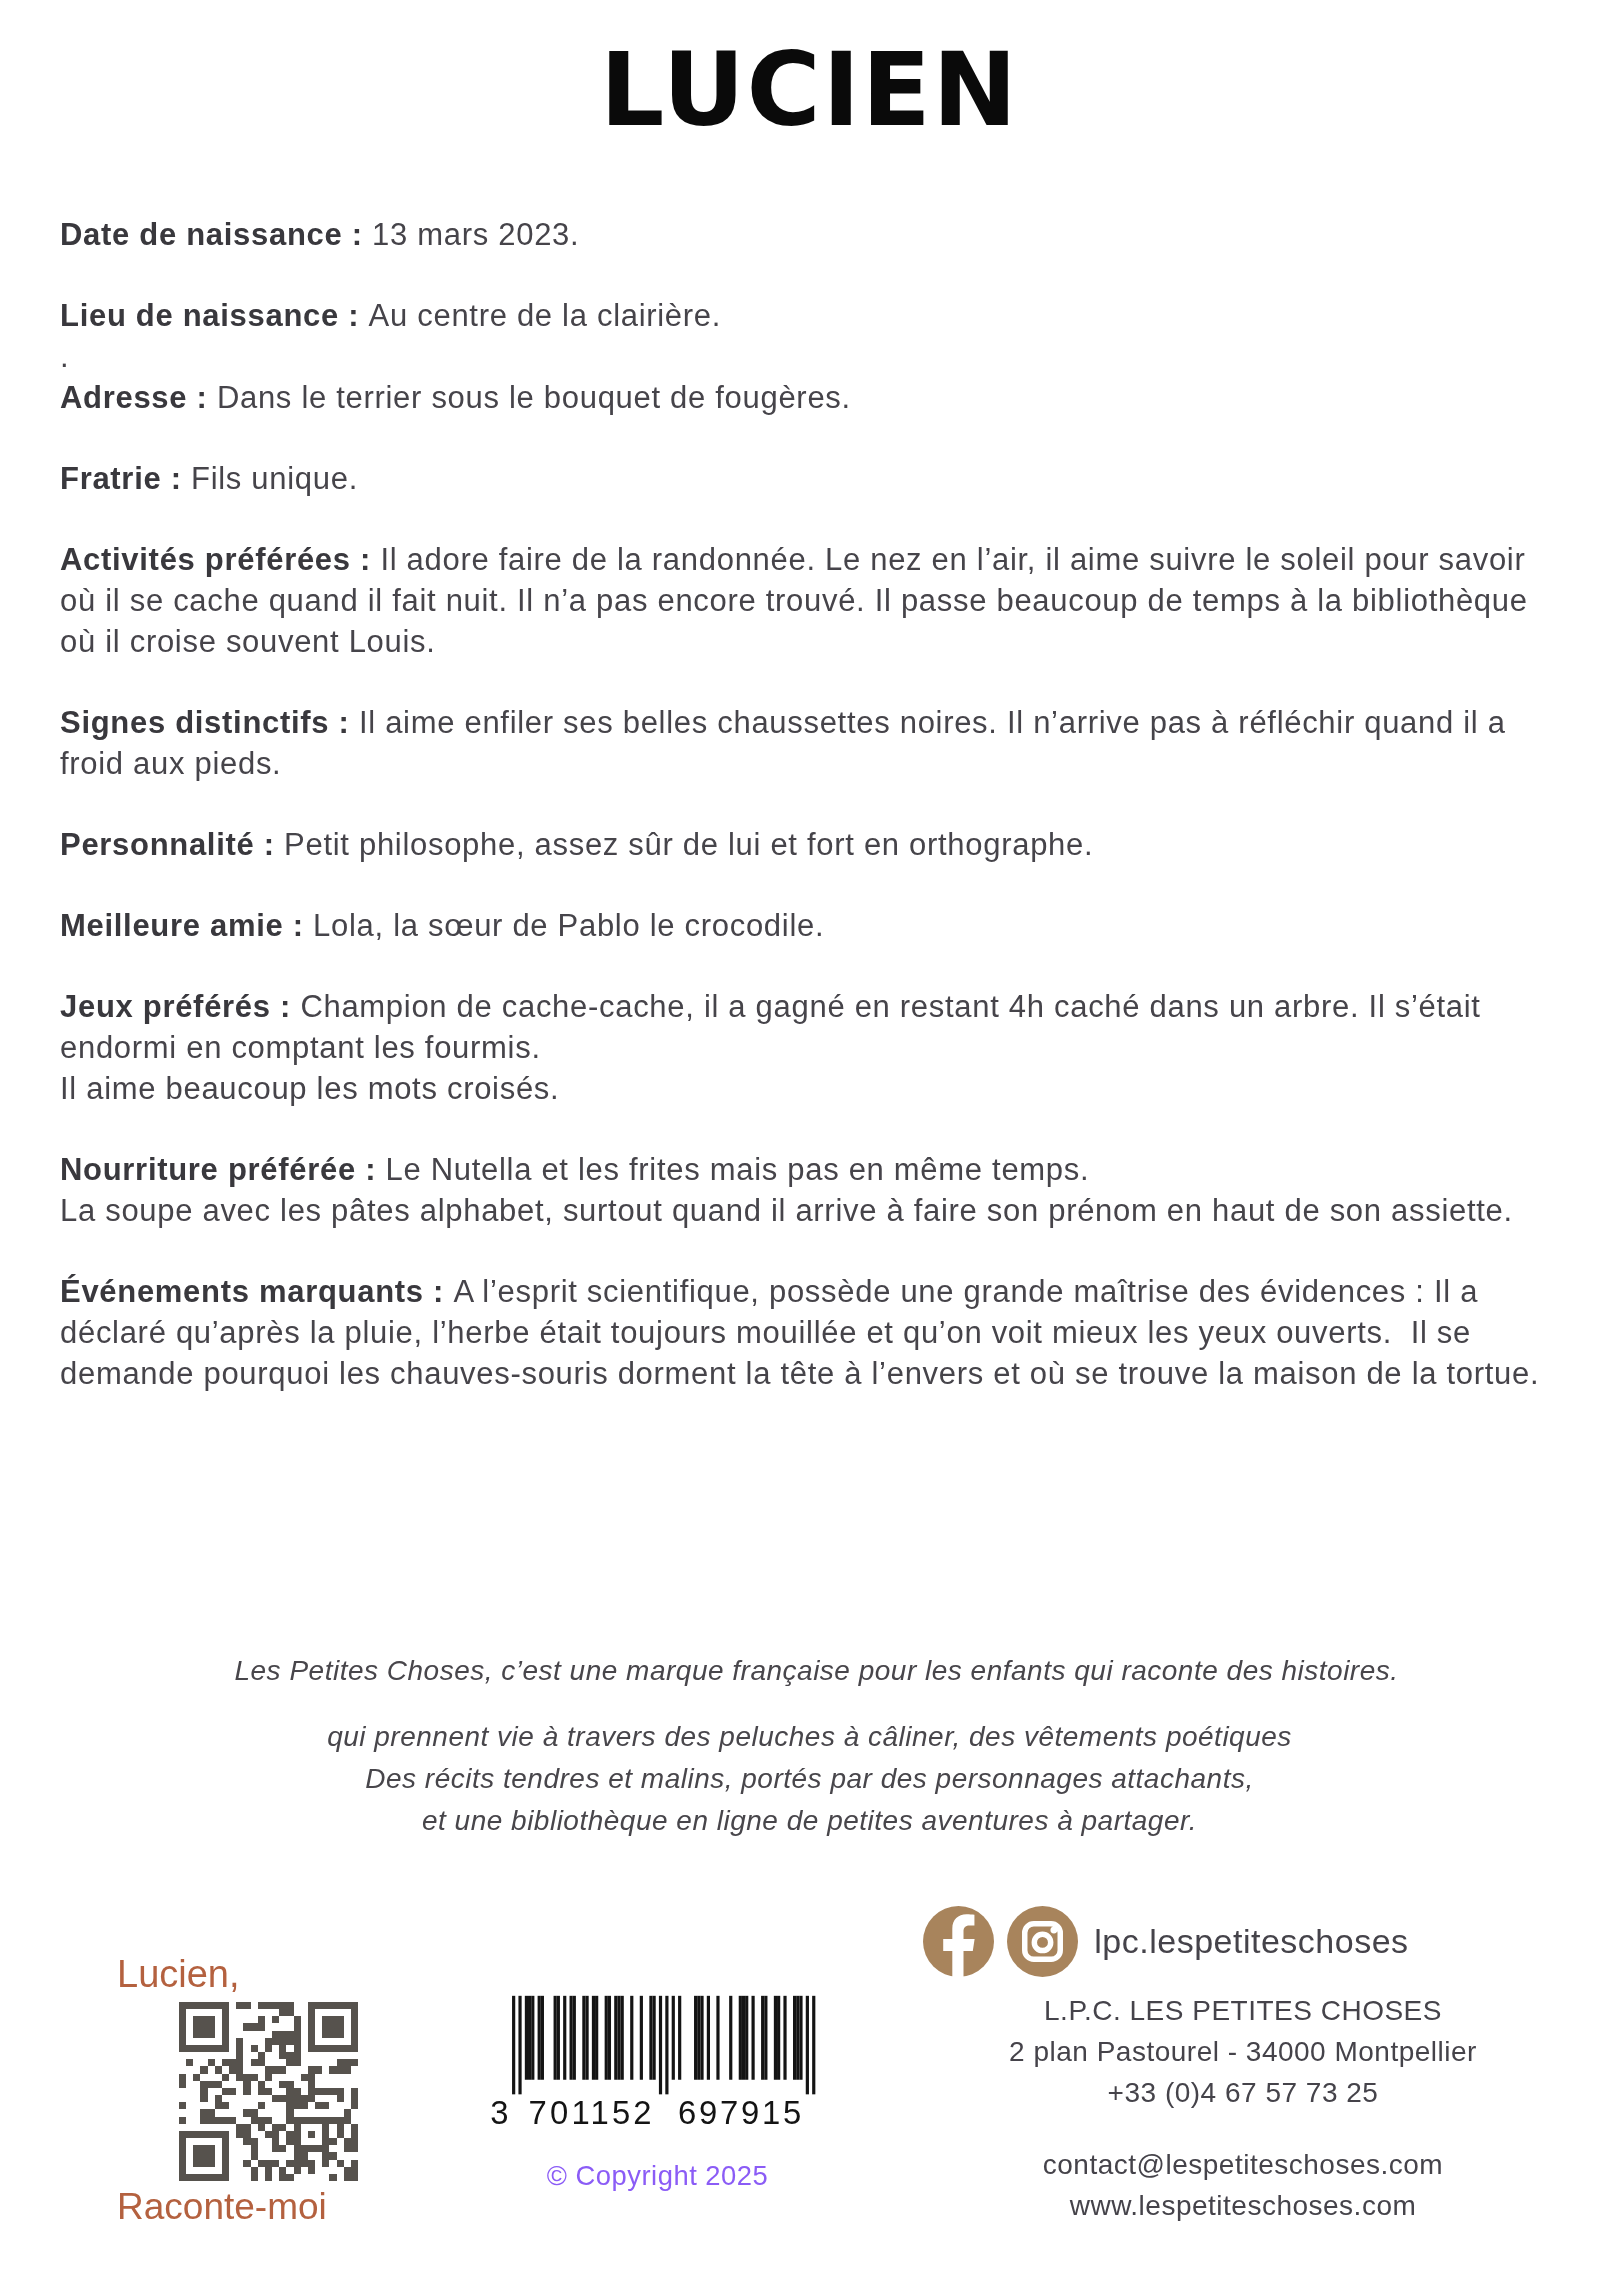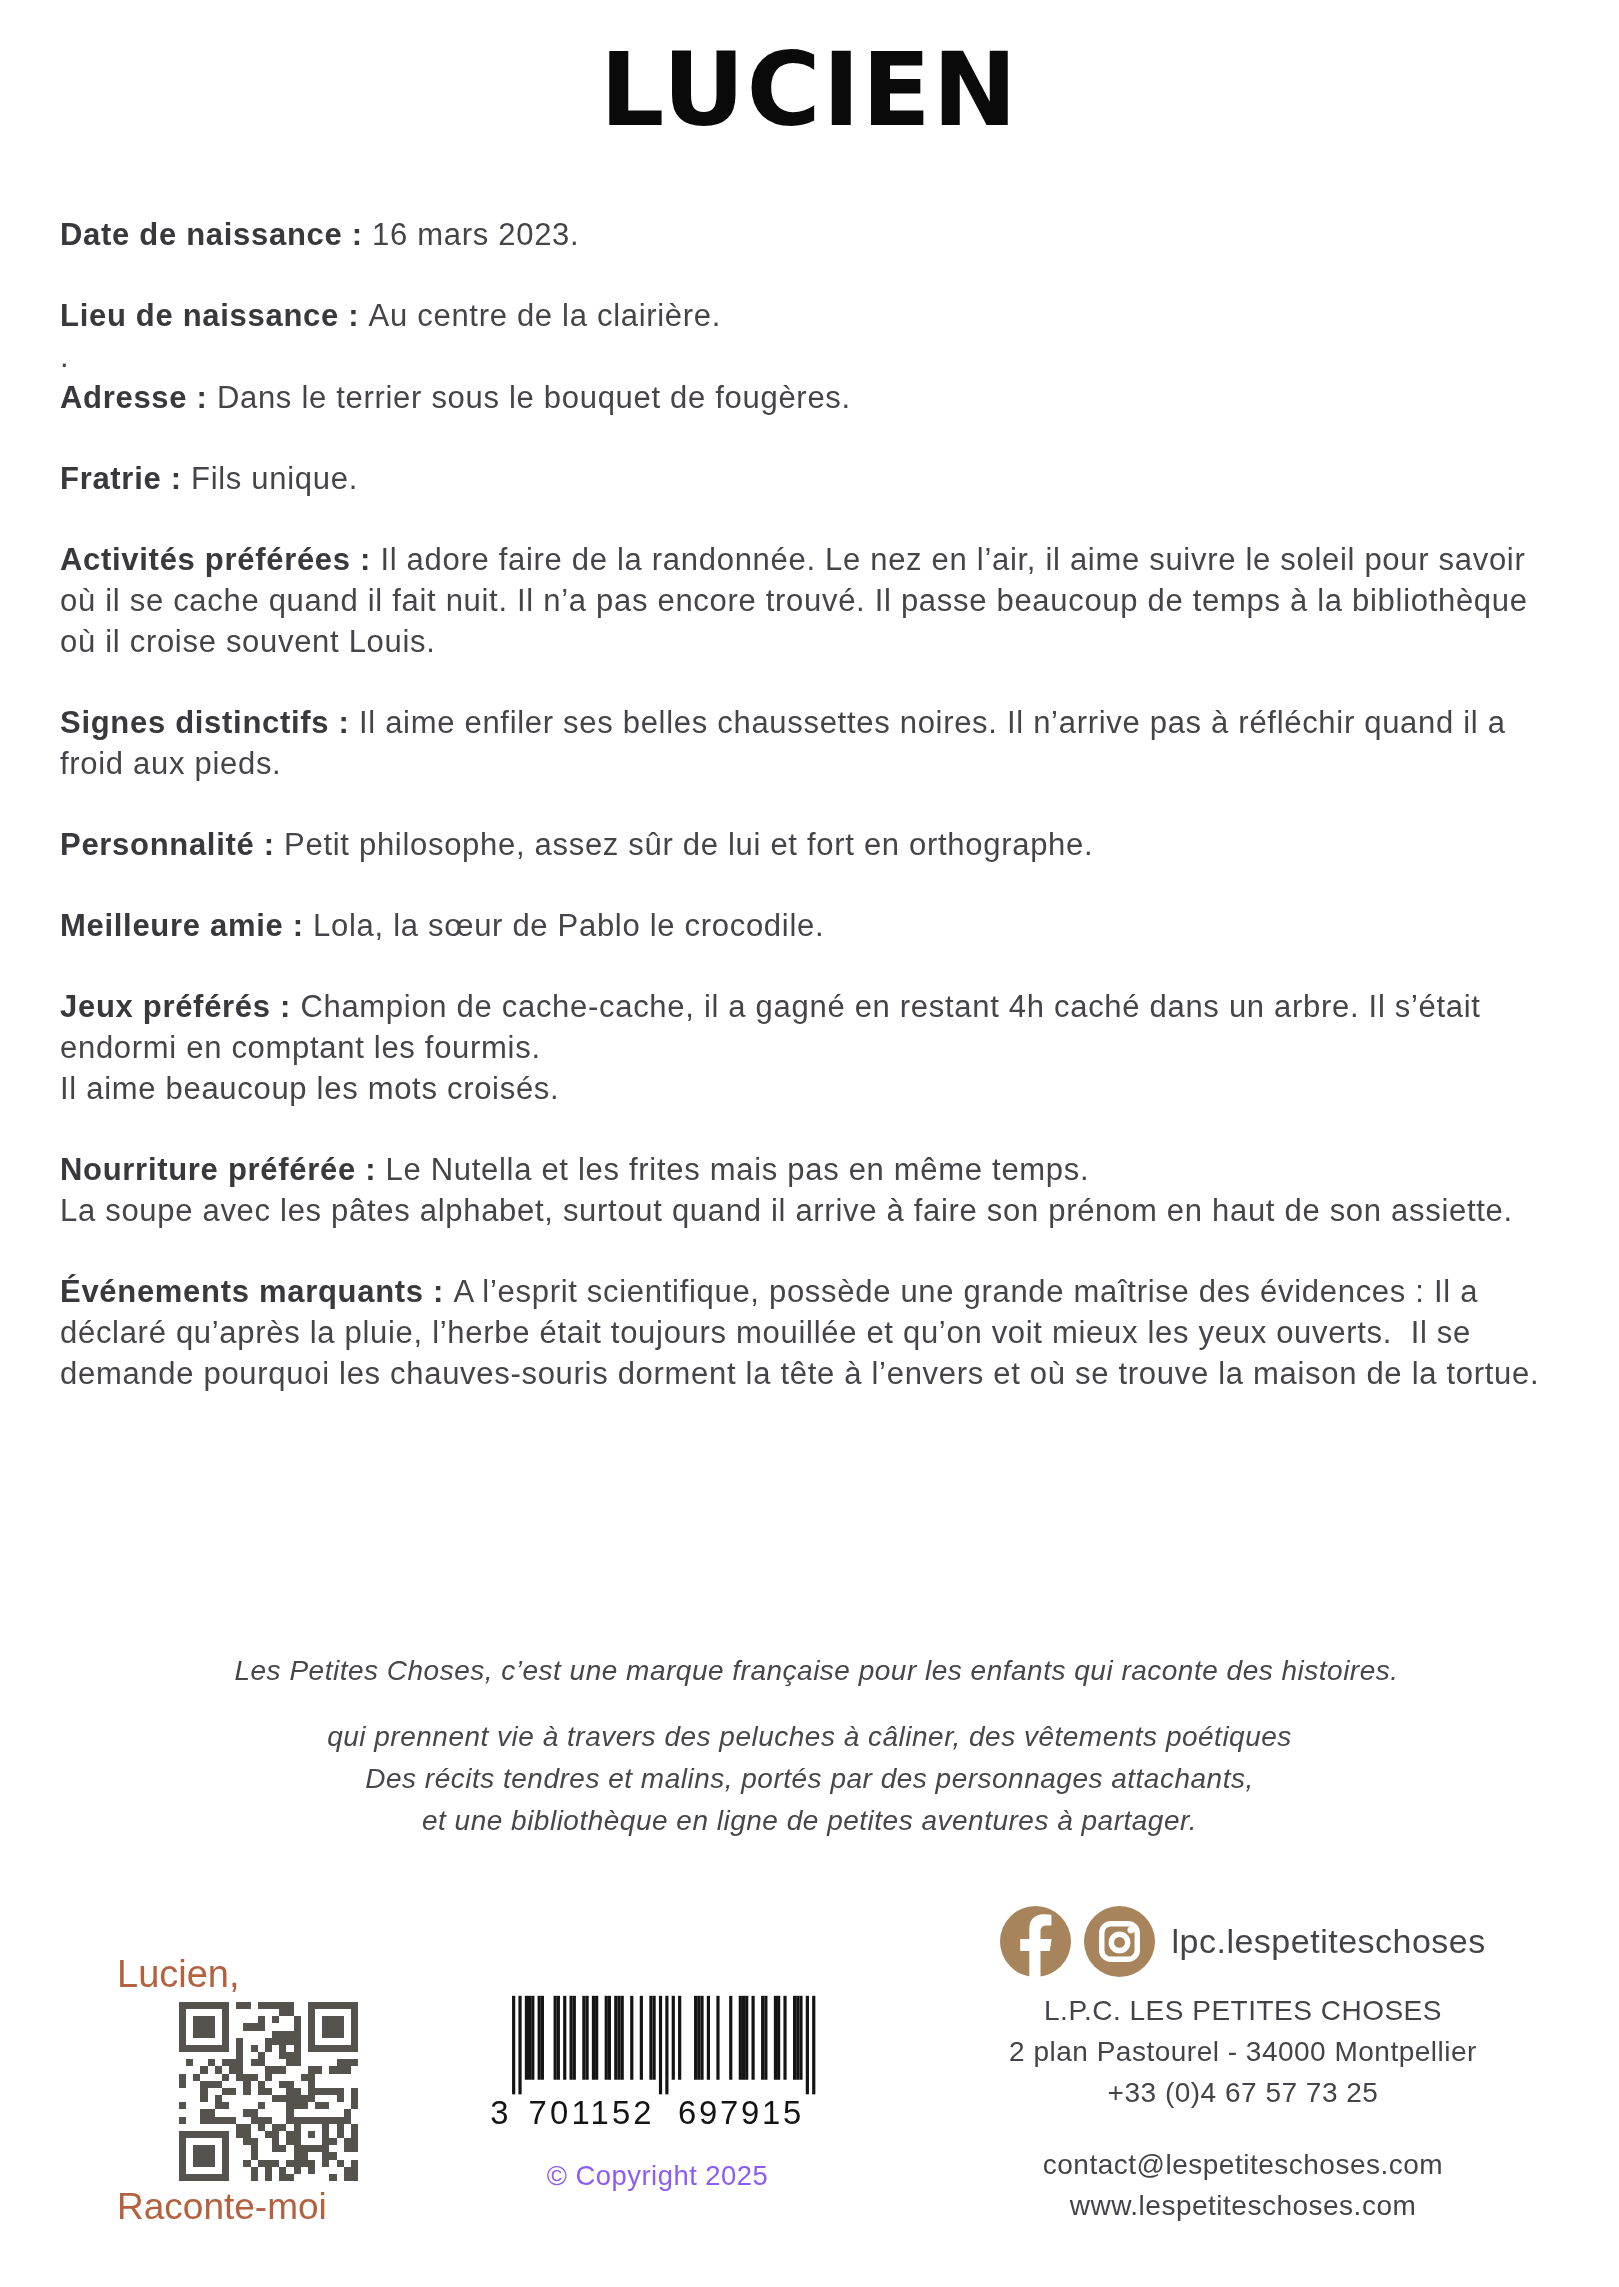--- a/index.html
+++ b/index.html
@@ -60,37 +60,37 @@
   }
   .barcode-col svg{display:block;margin:0 auto;}
   .copyright{
     margin-top:31px;font-size:27.4px;letter-spacing:0.5px;color:#8b5cf6;
   }
   .contact-col{
     position:absolute;left:923px;top:1906px;width:640px;
     text-align:center;color:#45434A;
   }
   .social-row{
-    display:flex;align-items:center;justify-content:center;
+    display:flex;align-items:center;
     gap:12.8px;margin-bottom:12.8px;
   }
   .social-icon{color:var(--brown);display:block;flex:0 0 auto;}
   .handle{font-size:34px;letter-spacing:0.5px;margin-left:3.7px;color:#45434A;}
   .company-line{font-size:28px;line-height:41px;letter-spacing:0.5px;}
   .email-block{margin-top:31px;}
 </style>
 </head>
 <body>
 
 <div class="page">
 
   <h1 class="title">LUCIEN</h1>
 
   <div class="content">
-    <p class="sec"><span class="lbl">Date de naissance : </span><span class="val">16 mars 2023.</span></p>
+    <p class="sec"><span class="lbl">Date de naissance : </span><span class="val">13 mars 2023.</span></p>
     <p class="sec tight"><span class="lbl">Lieu de naissance : </span><span class="val">Au centre de la clairière.</span></p>
     <p class="sec tight"><span class="val">.</span></p>
     <p class="sec"><span class="lbl">Adresse : </span><span class="val">Dans le terrier sous le bouquet de fougères.</span></p>
     <p class="sec"><span class="lbl">Fratrie : </span><span class="val">Fils unique.</span></p>
     <p class="sec"><span class="lbl">Activités préférées : </span><span class="val">Il adore faire de la randonnée. Le nez en l’air, il aime suivre le soleil pour savoir où il se cache quand il fait nuit. Il n’a pas encore trouvé. Il passe beaucoup de temps à la bibliothèque où il croise souvent Louis.</span></p>
     <p class="sec"><span class="lbl">Signes distinctifs : </span><span class="val">Il aime enfiler ses belles chaussettes noires. Il n’arrive pas à réfléchir quand il a froid aux pieds.</span></p>
     <p class="sec"><span class="lbl">Personnalité : </span><span class="val">Petit philosophe, assez sûr de lui et fort en orthographe.</span></p>
     <p class="sec"><span class="lbl">Meilleure amie : </span><span class="val">Lola, la sœur de Pablo le crocodile.</span></p>
     <p class="sec"><span class="lbl">Jeux préférés : </span><span class="val">Champion de cache-cache, il a gagné en restant 4h caché dans un arbre. Il s’était endormi en comptant les fourmis.
 Il aime beaucoup les mots croisés.</span></p>

